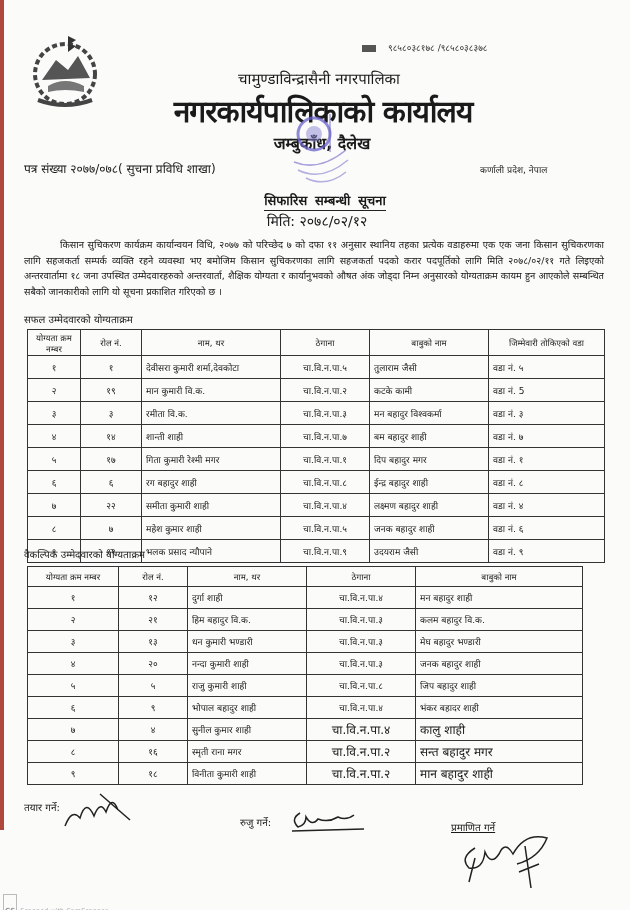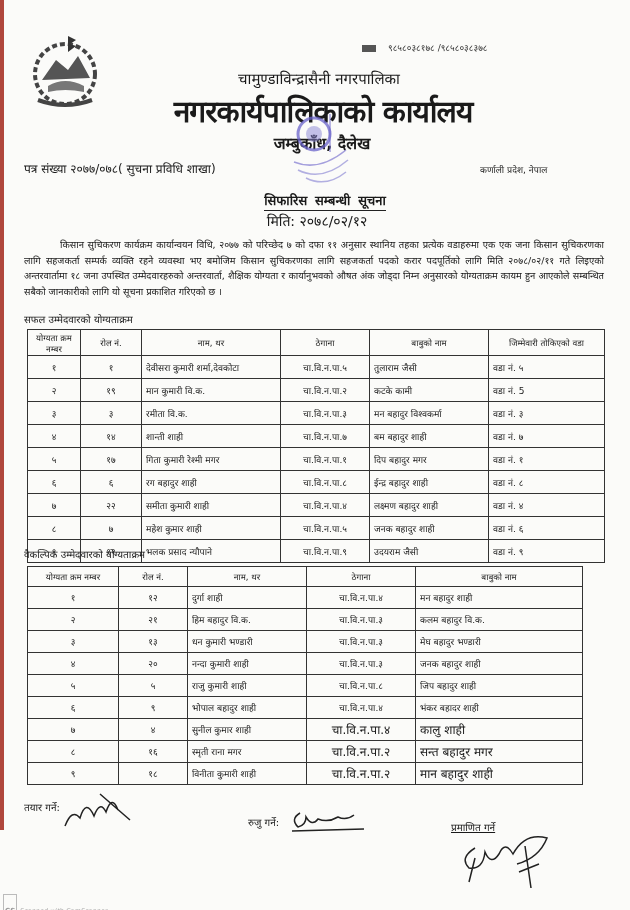--- a/index.html
+++ b/index.html
@@ -241,21 +241,21 @@
         <td class="c big">चा.वि.न.पा.२</td>
         <td class="big">मान बहादुर शाही</td>
       </tr>
     </tbody>
 </table>
 
 <div class="sig-label" style="left:24px; top:800px;">तयार गर्ने:</div>
 <svg class="sig" style="left:60px; top:788px;" width="75" height="45">
   <path d="M5 38 Q12 20 20 30 Q26 10 34 28 Q40 12 46 24 Q52 6 58 22 M40 6 L70 32" fill="none" stroke="#222" stroke-width="1.5"></path>
 </svg>
-<div class="sig-label" style="left:248px; top:815px;">रुजु गर्ने:</div>
+<div class="sig-label" style="left:240px; top:815px;">रुजु गर्ने:</div>
 <svg class="sig" style="left:288px; top:805px;" width="80" height="30">
   <path d="M12 8 Q2 14 10 22 Q18 20 18 12 Q24 22 30 14 Q40 18 50 12 Q58 16 66 10 M4 26 L76 24" fill="none" stroke="#222" stroke-width="1.5"></path>
 </svg>
 <div class="sig-label" style="left:451px; top:820px;text-decoration:underline;">प्रमाणित गर्ने</div>
 <svg class="sig" style="left:455px; top:828px;" width="100" height="65">
   <path d="M20 20 Q4 30 14 40 Q28 42 30 24 Q36 38 44 26 Q50 12 58 26 Q70 4 92 10 Q84 30 62 36 M70 18 L76 60 M64 44 L84 36 M14 54 L20 30" fill="none" stroke="#222" stroke-width="1.5"></path>
 </svg>
 
 <div class="cs"><b>CS</b><span>Scanned with CamScanner</span></div>
 

